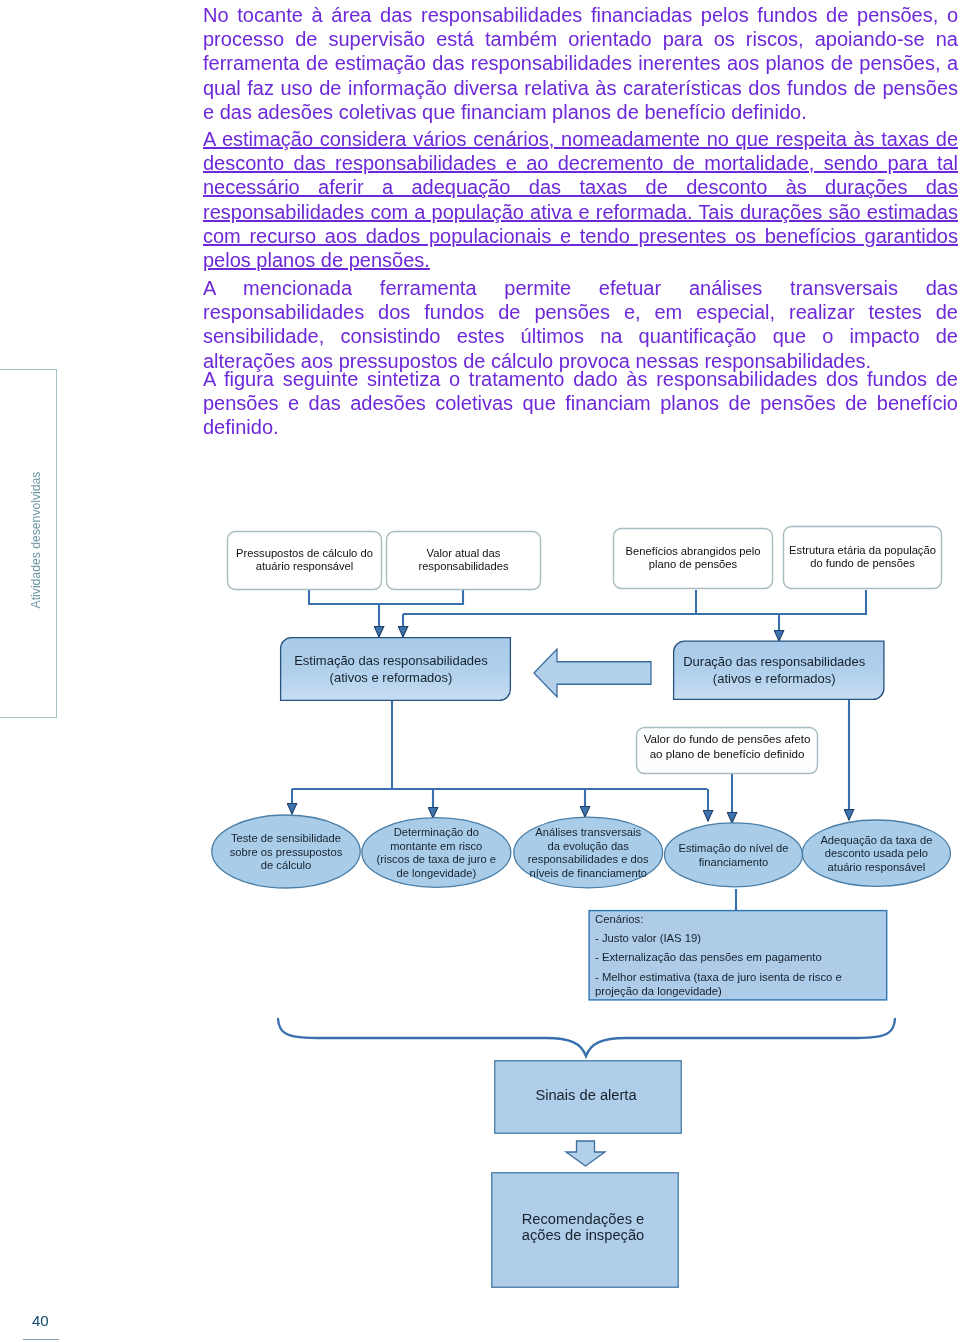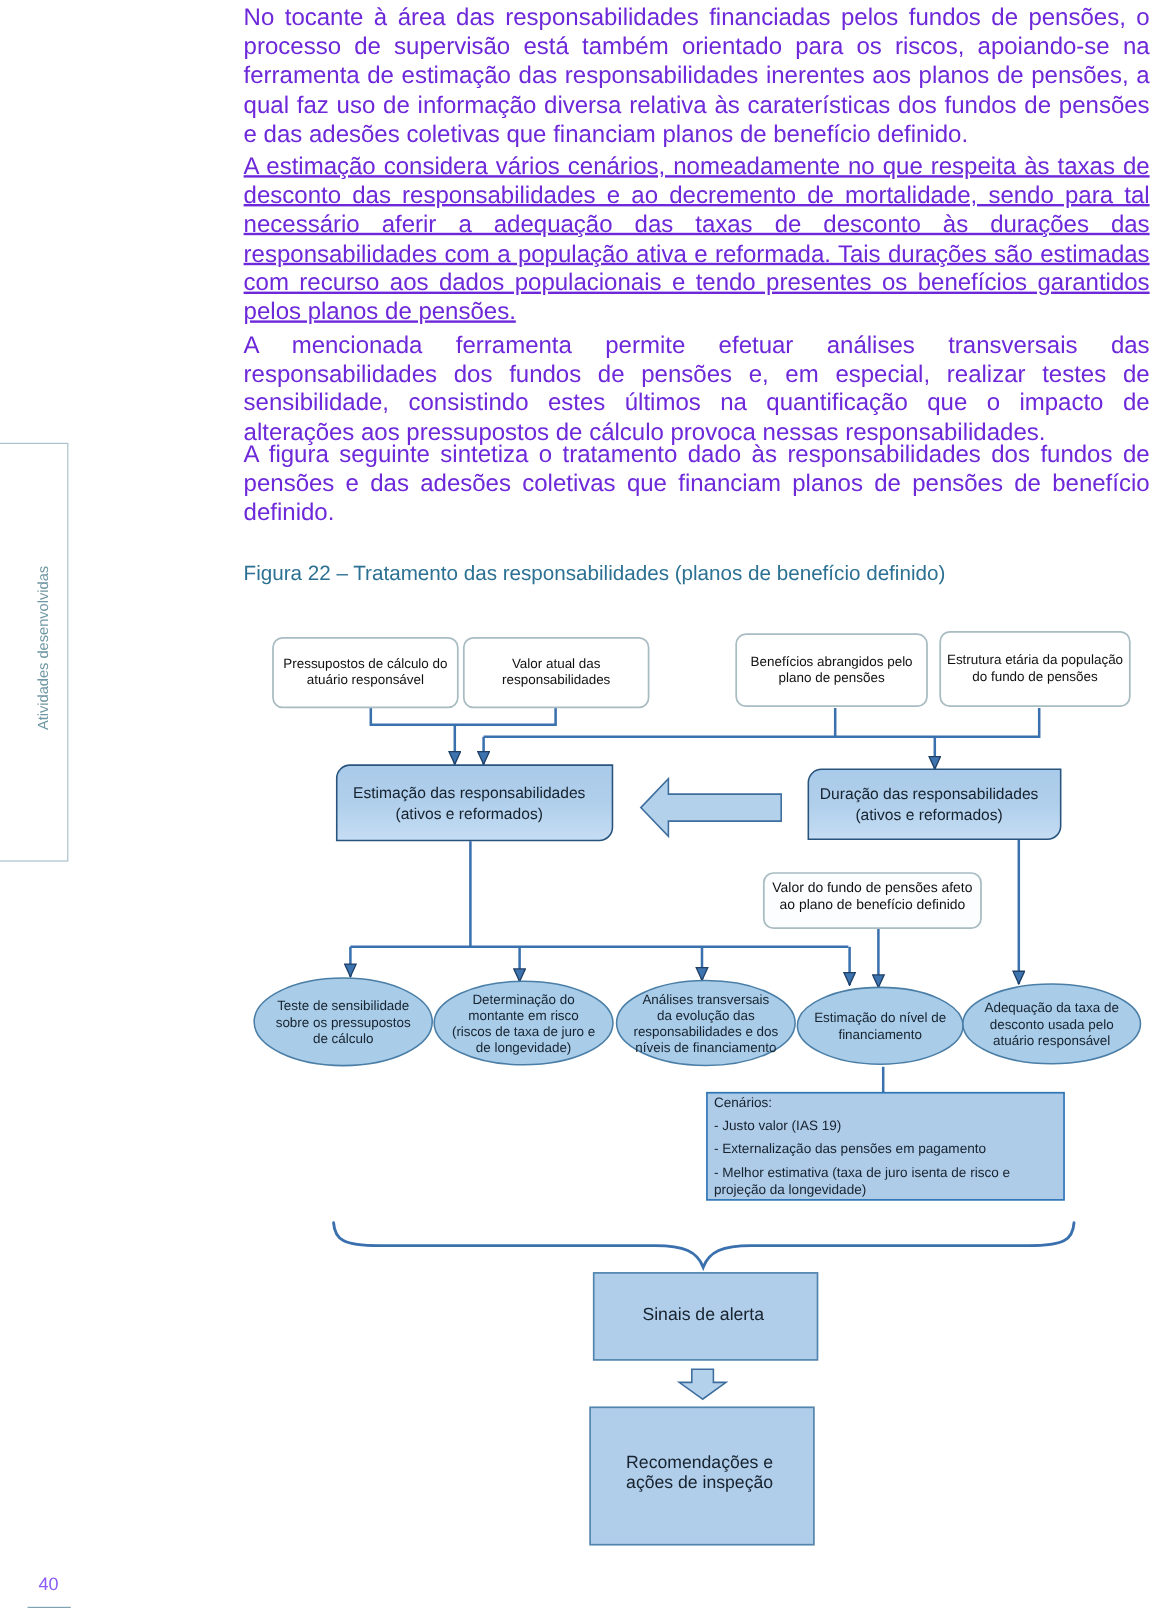--- a/index.html
+++ b/index.html
@@ -16,41 +16,40 @@
   #p4{top:347px;}
   .figcap{position:absolute;left:203px;top:467px;font-size:17.2px;line-height:20px;color:#2c7193;
           font-family:"Liberation Sans",sans-serif;}
   
   .sidetab{position:absolute;left:-60px;top:369px;width:117px;height:349px;
            border:1px solid #a9c2c9;background:#fff;box-sizing:border-box;}
   .sidetab span{position:absolute;left:94.5px;top:169.8px;
      transform:translate(-50%,-50%) rotate(-90deg);white-space:nowrap;
      font-size:12.2px;color:#6f97a3;}
   
-  .pagenum{position:absolute;left:32px;top:1313px;font-size:15px;line-height:16px;color:#8b5cf6;}
+  .pagenum{position:absolute;left:32px;top:1313px;font-size:15px;line-height:16px;color:#0c4a6e;}
   .pagerule{position:absolute;left:23px;top:1339px;width:36px;height:1.2px;background:#7fa3b3;}
   svg.diagram{position:absolute;left:0;top:0;}
   text{font-family:"Liberation Sans",sans-serif;fill:#1a1a1a;}
   .lbl-in{fill:#101010;}
   .lbl-proc{fill:#16222e;}
   .lbl-el{fill:#16222e;}
   .lbl-cen{fill:#16222e;}
   .lbl-out{fill:#16222e;}
 </style>
 </head>
 <body>
 
 <div class="page">
 
   <p class="bodytext" id="p1">No tocante à área das responsabilidades financiadas pelos fundos de pensões, o processo de supervisão está também orientado para os riscos, apoiando-se na ferramenta de estimação das responsabilidades inerentes aos planos de pensões, a qual faz uso de informação diversa relativa às caraterísticas dos fundos de pensões e das adesões coletivas que financiam planos de benefício definido.</p>
   <p class="bodytext" id="p2">A estimação considera vários cenários, nomeadamente no que respeita às taxas de desconto das responsabilidades e ao decremento de mortalidade, sendo para tal necessário aferir a adequação das taxas de desconto às durações das responsabilidades com a população ativa e reformada. Tais durações são estimadas com recurso aos dados populacionais e tendo presentes os benefícios garantidos pelos planos de pensões.</p>
   <p class="bodytext" id="p4">A figura seguinte sintetiza o tratamento dado às responsabilidades dos fundos de pensões e das adesões coletivas que financiam planos de pensões de benefício definido.</p>
   <p class="bodytext" id="p3">A mencionada ferramenta permite efetuar análises transversais das responsabilidades dos fundos de pensões e, em especial, realizar testes de sensibilidade, consistindo estes últimos na quantificação que o impacto de alterações aos pressupostos de cálculo provoca nessas responsabilidades.</p>
 
-  <div class="figcap">Figura 22 – Tratamento das responsabilidades (planos de benefício definido)</div>
 
   <div class="sidetab">
     <span>Atividades desenvolvidas</span>
   </div>
 
   <div class="pagenum">40</div>
   <div class="pagerule"></div>
 
   <svg class="diagram" width="960" height="1342" viewBox="0 0 960 1342">
     <defs>

